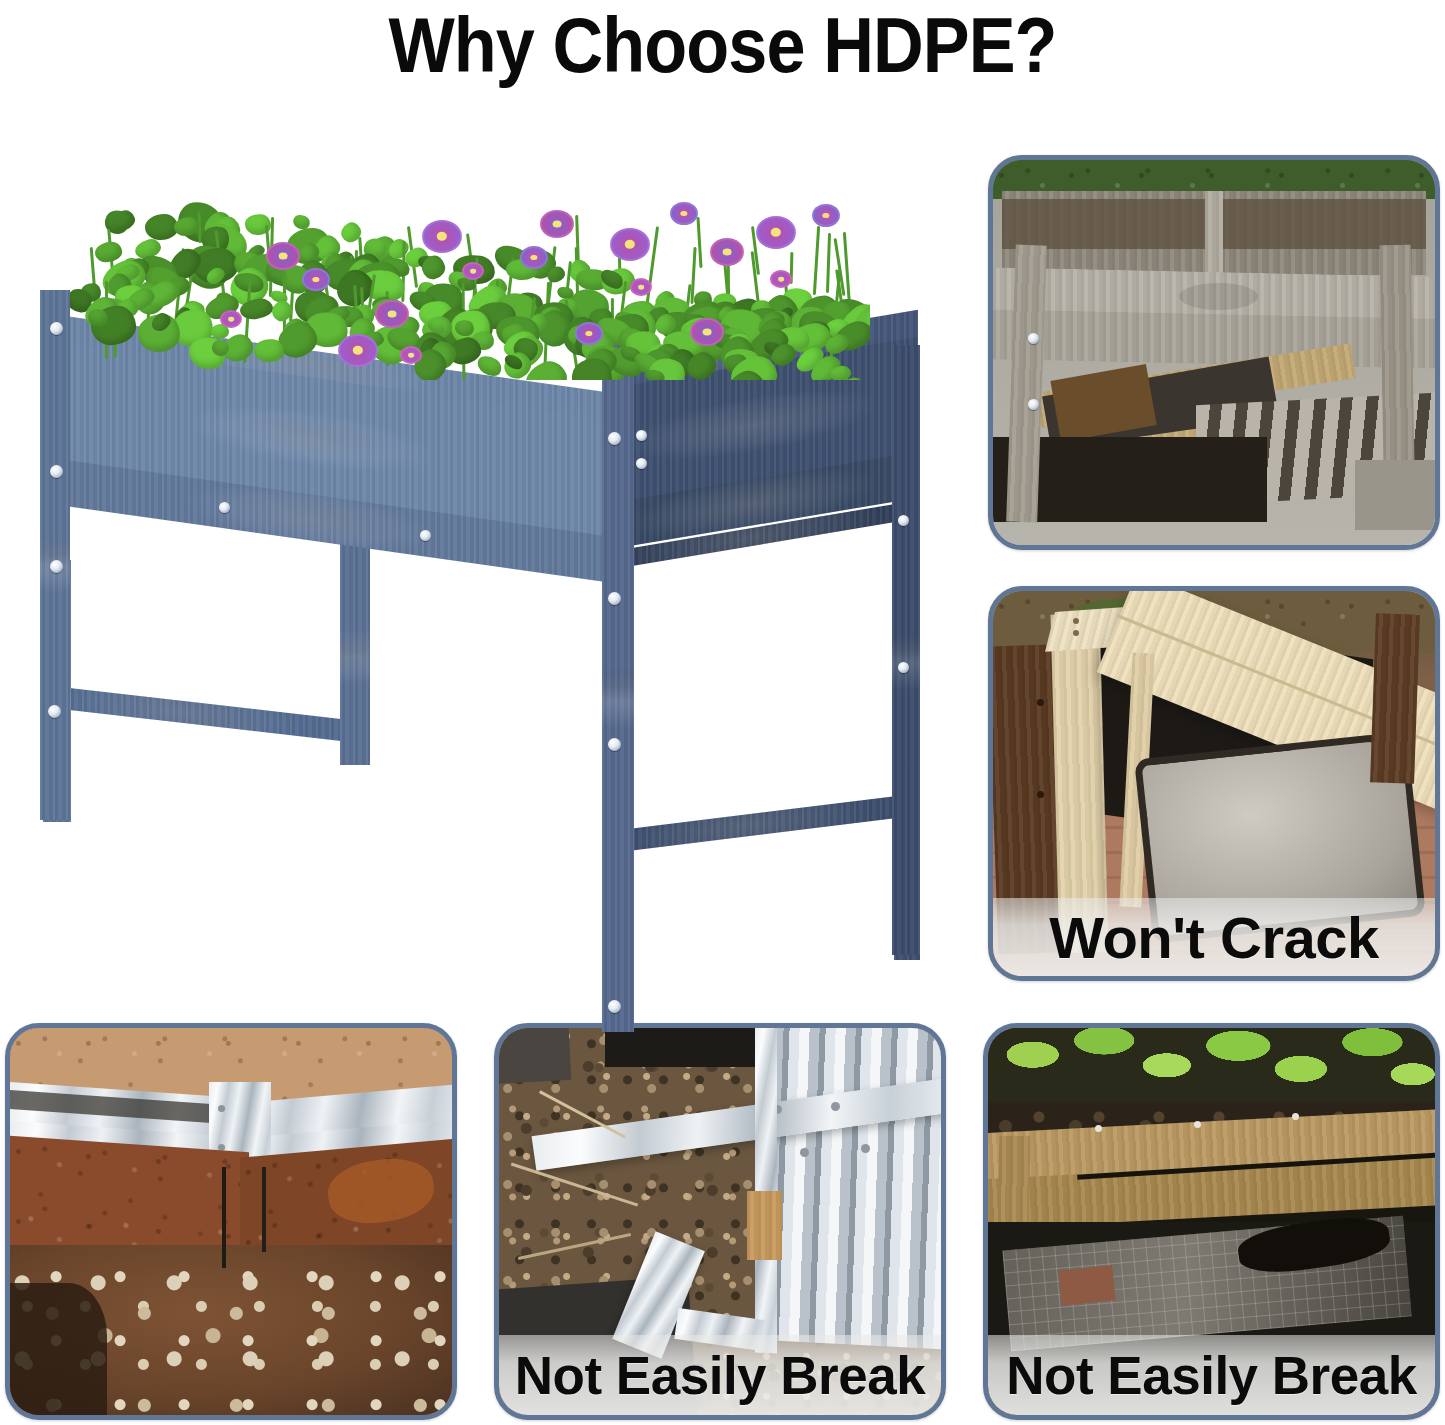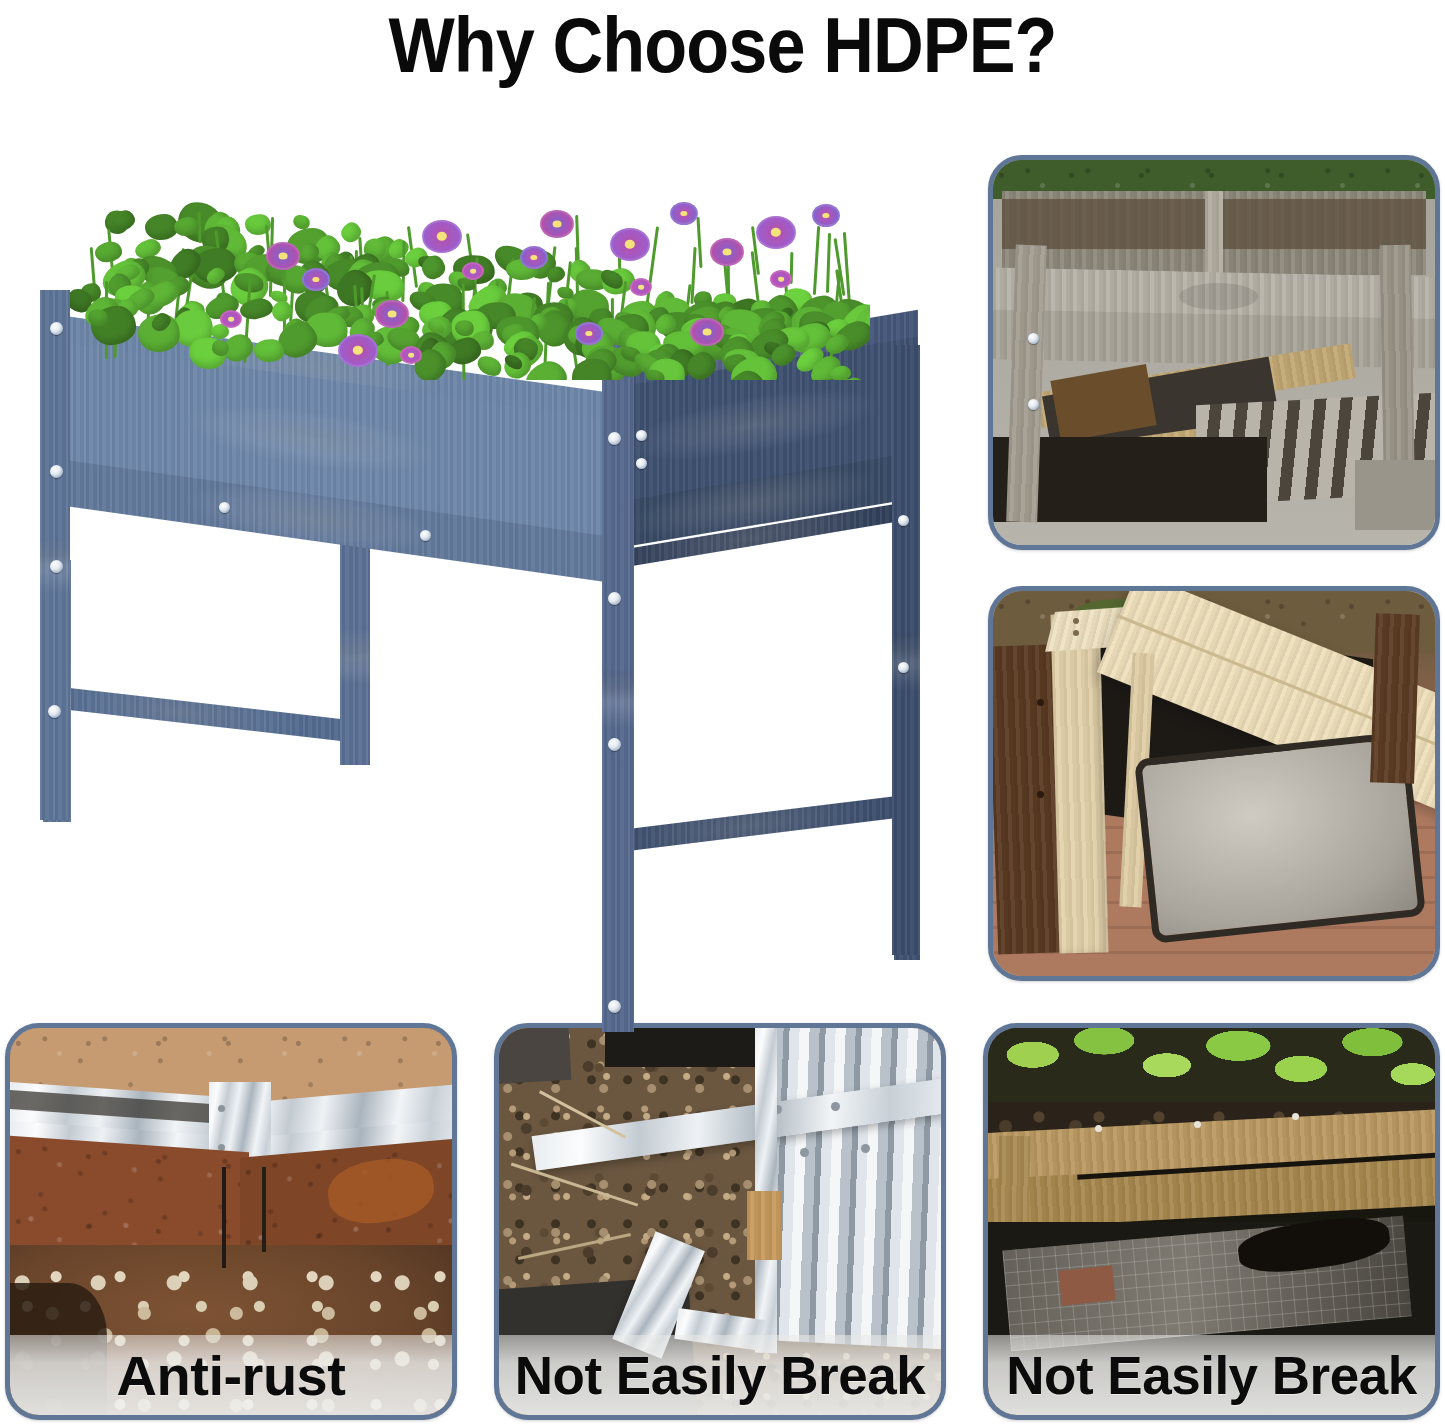--- a/index.html
+++ b/index.html
@@ -539,20 +539,21 @@
       <div class="sc" style="left:28%; top:6%; width:92%; height:3px; background:#cbb98f; transform:rotate(22deg); transform-origin:0 50%;"></div>
 
       <div class="sc grain" style="left:30%; top:16%; width:5%; height:66%; background-color:#dfcda4; transform:rotate(3deg);"></div>
 
       <div class="sc" style="left:34%; top:40%; width:62%; height:48%; border-radius:14px 40px 14px 14px;
            background:radial-gradient(ellipse at 40% 35%, #cfcbc2 0%, #a8a49b 70%, #8e8a82 100%);
            border:7px solid #2f2a24; transform:rotate(-6deg);"></div>
 
       <div class="sc grain" style="left:86%; top:6%; width:10%; height:44%; background-color:#5c3c24; transform:rotate(2deg);"></div>
     </div>
+    <div class="caption">Won't Crack</div>
   </div>
 
   <div class="panel" id="panel-antirust">
     <div class="photo" style="background:#7a5a3e;">
 
       <div class="sc noise" style="left:0; top:0; width:100%; height:20%; background-color:#c69b72;"></div>
 
       <div class="sc metal" style="left:0; top:16%; width:52%; height:11%; transform:skewY(4deg);"></div>
       <div class="sc" style="left:0; top:18%; width:52%; height:5%; background:#3a3732; transform:skewY(4deg); opacity:.75;"></div>
       <div class="sc metal" style="left:50%; top:17%; width:52%; height:11%; transform:skewY(-5deg);"></div>
@@ -577,21 +578,20 @@
            radial-gradient(circle at 72% 26%, #e2d6bf 0 5px, transparent 6px),
            radial-gradient(circle at 88% 70%, #c6b493 0 7px, transparent 8px),
            radial-gradient(circle at 30% 80%, #d9cdb2 0 5px, transparent 6px);
            background-size:76px 76px, 92px 92px, 64px 64px, 108px 108px, 58px 58px;"></div>
 
       <div class="sc" style="left:0; top:66%; width:22%; height:34%; background:#2b1d12; border-radius:0 40% 0 0; opacity:.85;"></div>
 
       <div class="sc" style="left:48%; top:36%; width:4px; height:26%; background:#1f1a14;"></div>
       <div class="sc" style="left:57%; top:36%; width:4px; height:22%; background:#241e17;"></div>
     </div>
-    <div class="caption">Anti-rust</div>
   </div>
 
   <div class="panel" id="panel-break1">
     <div class="photo gravel">
 
       <div class="sc" style="left:-2%; top:66%; width:46%; height:36%; background:#33312e; transform:rotate(-4deg);"></div>
       <div class="sc" style="left:-2%; top:0; width:18%; height:14%; background:#4a4540; transform:rotate(-3deg);"></div>
 
       <div class="sc" style="left:24%; top:-2%; width:44%; height:12%; background:#1d1b18;"></div>
 

